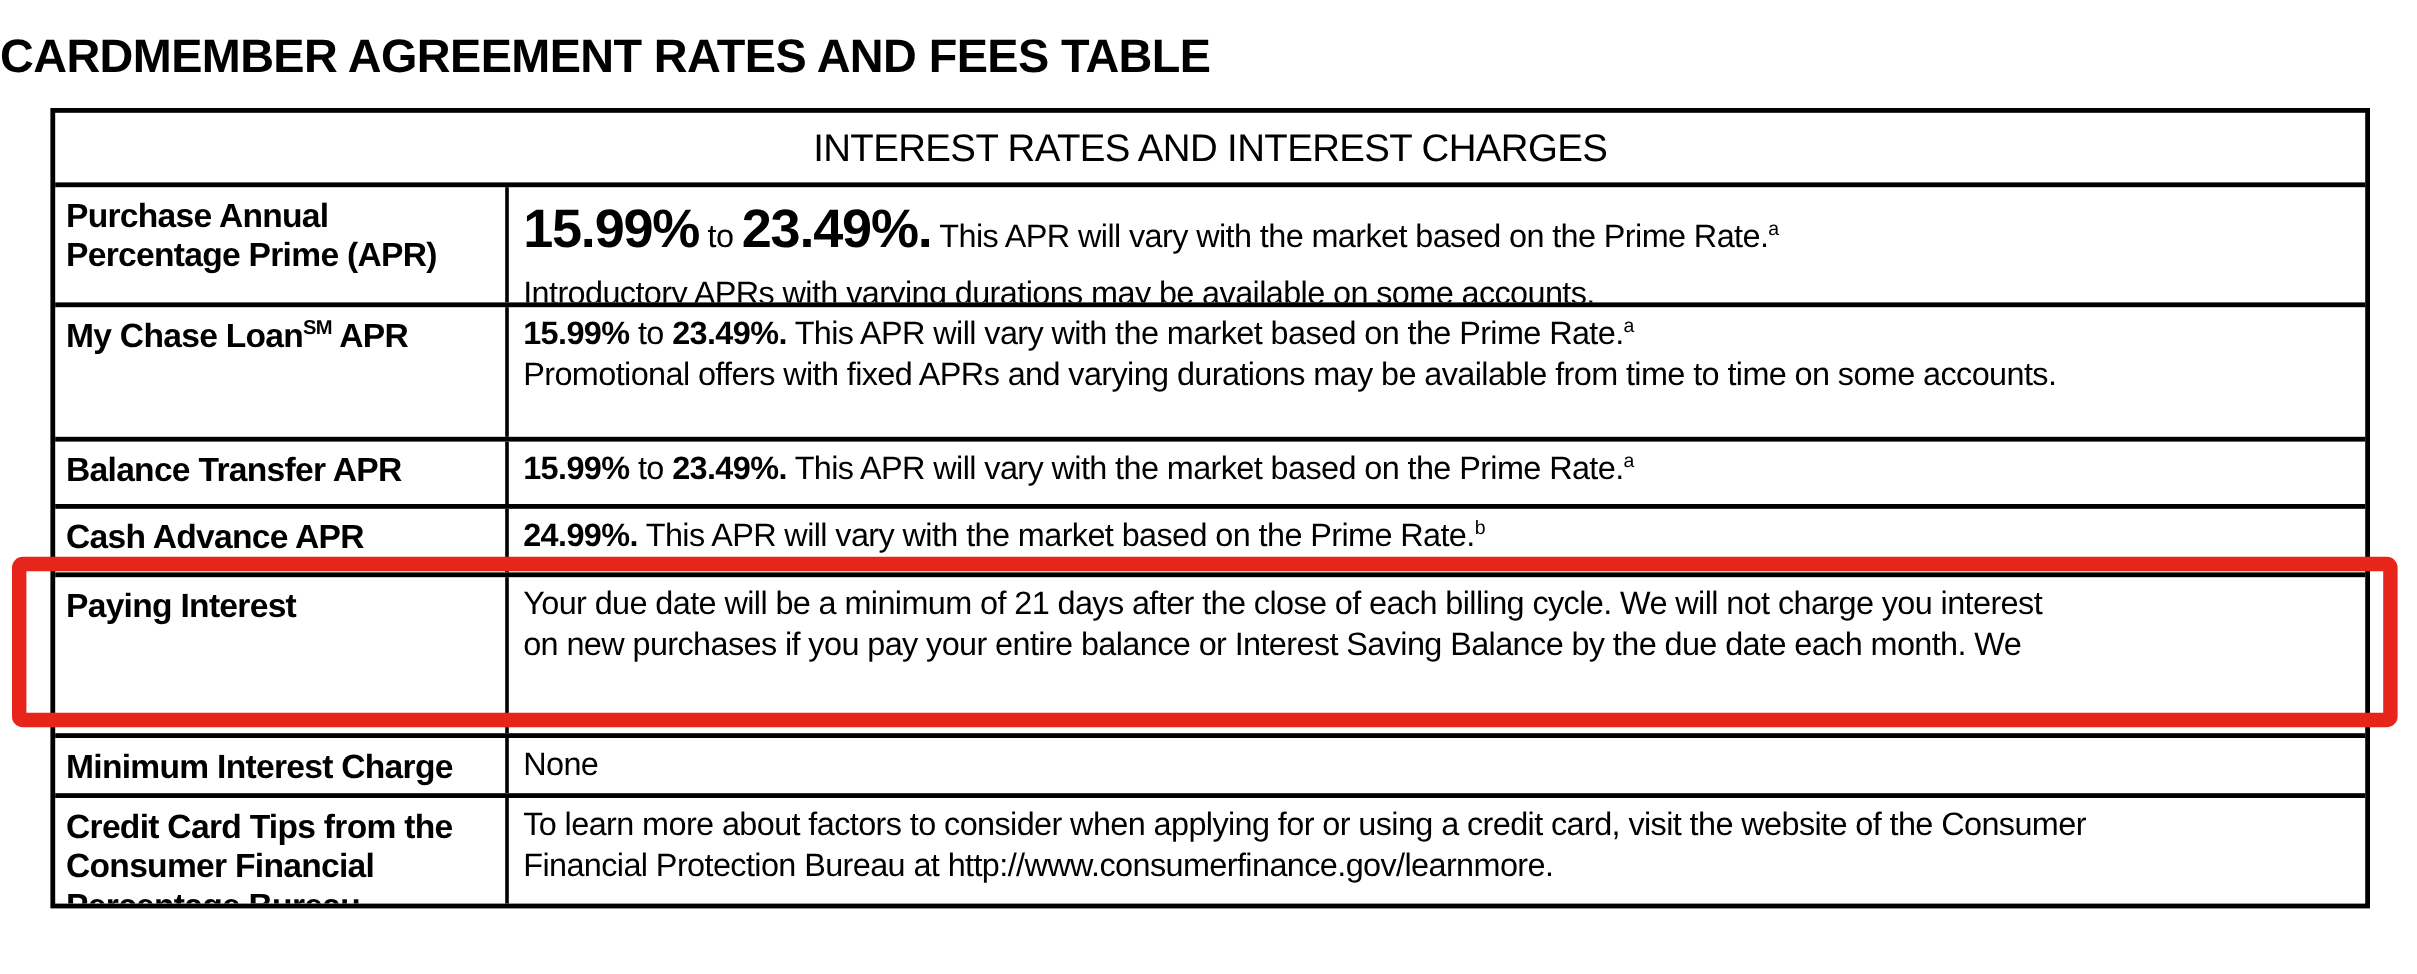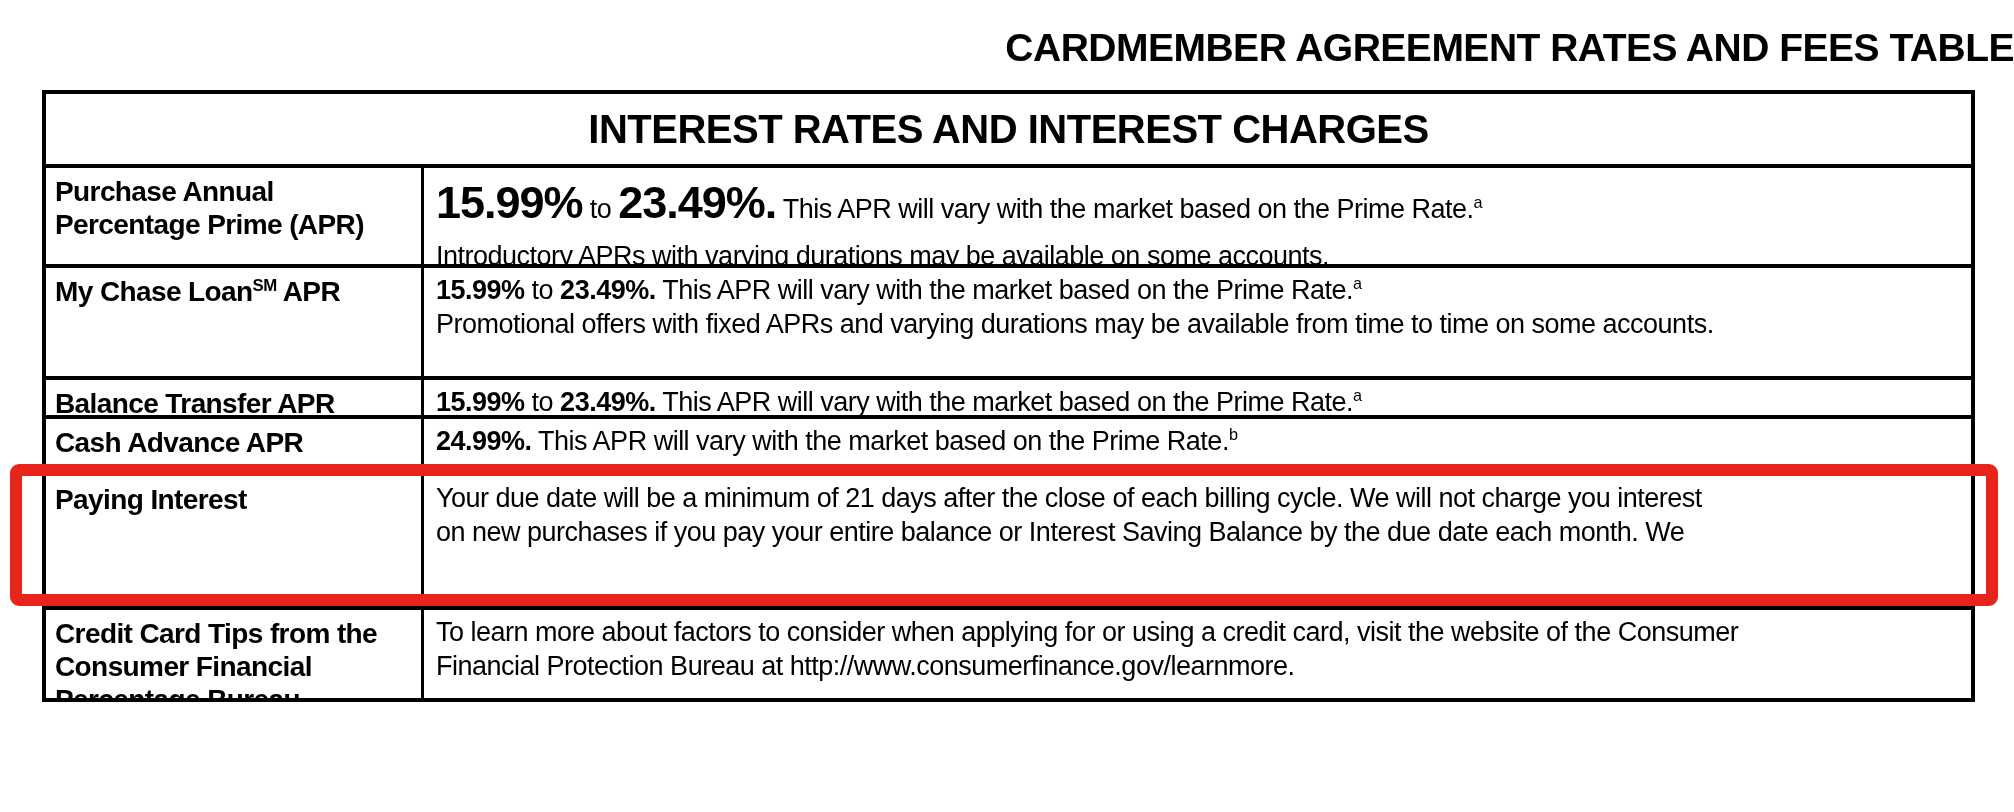--- a/index.html
+++ b/index.html
@@ -3,51 +3,51 @@
 <meta charset="utf-8">
 <style>
   html,body{margin:0;padding:0;}
   body{
     width:2014px;height:812px;position:relative;background:#fff;color:#000;
     font-family:"Liberation Sans","DejaVu Sans",sans-serif;
     overflow:hidden;
   }
   .title{
     position:absolute;top:26px;left:0;width:100%;
-    text-align:right;font-size:39px;font-weight:bold;letter-spacing:-0.5px;
+    text-align:left;font-size:39px;font-weight:bold;letter-spacing:-0.5px;
     white-space:nowrap;
   }
   .rates-table{
     position:absolute;left:42px;top:90px;width:1933px;
     border:4px solid #000;box-sizing:border-box;background:#fff;
   }
   .thead{
-    height:70px;display:flex;align-items:center;justify-content:center;
-    font-size:40px;font-weight:bold;letter-spacing:-0.5px;white-space:nowrap;
+    height:58px;display:flex;align-items:center;justify-content:center;
+    font-size:32px;font-weight:normal;letter-spacing:-0.5px;white-space:nowrap;
   }
   .row{
     display:grid;grid-template-columns:378px 1fr;
     border-top:4px solid #000;box-sizing:border-box;
   }
   .cell{box-sizing:border-box;overflow:hidden;}
   .label-cell{
     border-right:3px solid #000;
     font-weight:bold;font-size:28px;line-height:33px;letter-spacing:-0.6px;
     padding:7px 6px 0 9px;
   }
   .content-cell{
     font-size:27px;line-height:34px;letter-spacing:-0.5px;
     padding:5px 2px 0 12px;
   }
   .line,.label-line{white-space:nowrap;}
   .big-line{line-height:60px;}
   .run.big{font-size:45px;font-weight:bold;letter-spacing:-1px;}
   .run.b{font-weight:bold;}
   sup{font-size:60%;line-height:0;vertical-align:super;}
-  .h-r0{height:100px}.h-r1{height:112px}.h-r2{height:39px}.h-r3{height:57px}
+  .h-r0{height:100px}.h-r1{height:112px}.h-r2{height:56px}.h-r3{height:57px}
   .h-r4{height:134px}.h-r5{height:50px}.h-r6{height:92px}
   .highlight-box{
     position:absolute;left:10px;top:464px;width:1988px;height:142px;
     box-sizing:border-box;border:12px solid #e8251b;border-radius:9px;
     pointer-events:none;background:transparent;
   }
 </style>
 </head>
 <body>
 
@@ -99,20 +99,28 @@
   <div class="row h-r4">
     <div class="cell label-cell">
       <div class="label-line"><span class="run plain">Paying Interest</span></div>
     </div>
     <div class="cell content-cell">
       <div class="line"><span class="run plain">Your due date will be a minimum of 21 days after the close of each billing cycle. We will not charge you interest</span></div>
       <div class="line"><span class="run plain">on new purchases if you pay your entire balance or Interest Saving Balance by the due date each month. We</span></div>
     </div>
   </div>
 
+  <div class="row h-r5">
+    <div class="cell label-cell">
+      <div class="label-line"><span class="run plain">Minimum Interest Charge</span></div>
+    </div>
+    <div class="cell content-cell">
+      <div class="line"><span class="run plain">None</span></div>
+    </div>
+  </div>
 
   <div class="row h-r6">
     <div class="cell label-cell">
       <div class="label-line"><span class="run plain">Credit Card Tips from the</span></div>
       <div class="label-line"><span class="run plain">Consumer Financial</span></div>
       <div class="label-line"><span class="run plain">Percentage Bureau</span></div>
     </div>
     <div class="cell content-cell">
       <div class="line"><span class="run plain">To learn more about factors to consider when applying for or using a credit card, visit the website of the Consumer</span></div>
       <div class="line"><span class="run plain">Financial Protection Bureau at http://www.consumerfinance.gov/learnmore.</span></div>

